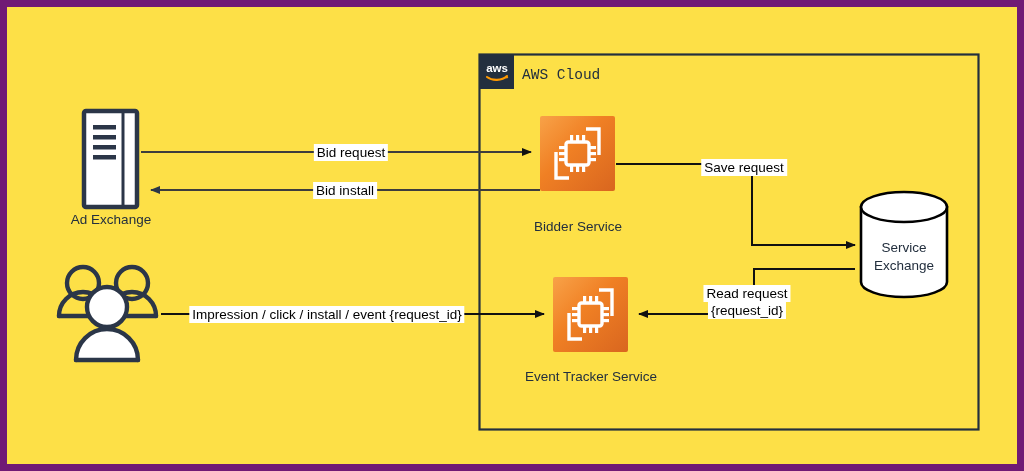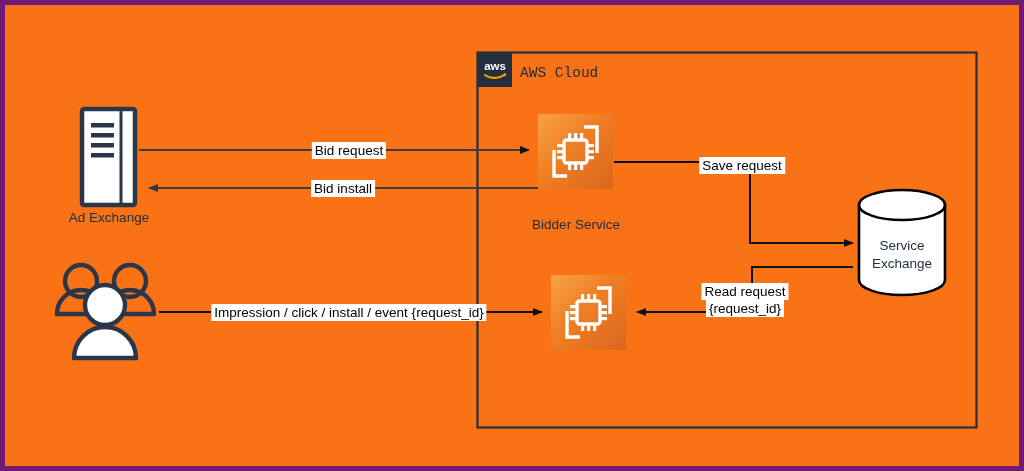--- a/index.html
+++ b/index.html
@@ -7,23 +7,23 @@
     padding: 0;
     background: #ffffff;
   }
   body {
     font-family: "Liberation Sans", sans-serif;
   }
   #canvas {
     position: relative;
     width: 1024px;
     height: 471px;
-    background: #f97316;
+    background: #fde047;
     box-sizing: border-box;
-    border: 5px solid #701a75;
+    border: 7px solid #701a75;
     overflow: hidden;
   }
   #diagram-svg {
     position: absolute;
     left: 0;
     top: 0;
     width: 1024px;
     height: 471px;
   }
   .lbl {
@@ -187,26 +187,27 @@
         <rect x="42" y="50" width="3.2" height="6"></rect>
         <rect x="19" y="30" width="6" height="3.2"></rect>
         <rect x="19" y="36" width="6" height="3.2"></rect>
         <rect x="19" y="42" width="6" height="3.2"></rect>
         <rect x="50" y="30" width="6" height="3.2"></rect>
         <rect x="50" y="36" width="6" height="3.2"></rect>
         <rect x="50" y="42" width="6" height="3.2"></rect>
       </g>
     </svg>
   </div>
+  <div class="lbl lbl-center" style="left:584px; top:362px;">Event Tracker Service</div>
 
   <div class="lbl lbl-center" style="left:104px; top:205px;">Ad Exchange</div>
 
   <div class="lbl lbl-center" style="left:897px; top:233px;">Service</div>
   <div class="lbl lbl-center" style="left:897px; top:251px;">Exchange</div>
 
   <div class="edge-lbl" style="left:300px; top:137px;margin-left:44px;">Bid request</div>
   <div class="edge-lbl" style="left:338px; top:175px;">Bid install</div>
-  <div class="edge-lbl" style="left:320px; top:299px;margin-left:24px;">Impression / click / install / event {request_id}</div>
+  <div class="edge-lbl" style="left:320px; top:299px;">Impression / click / install / event {request_id}</div>
   <div class="edge-lbl" style="left:737px; top:152px;">Save request</div>
   <div class="edge-lbl" style="left:740px; top:278px;">Read request</div>
   <div class="edge-lbl" style="left:740px; top:295px;">{request_id}</div>
 
 </div>
 
 </body></html>

